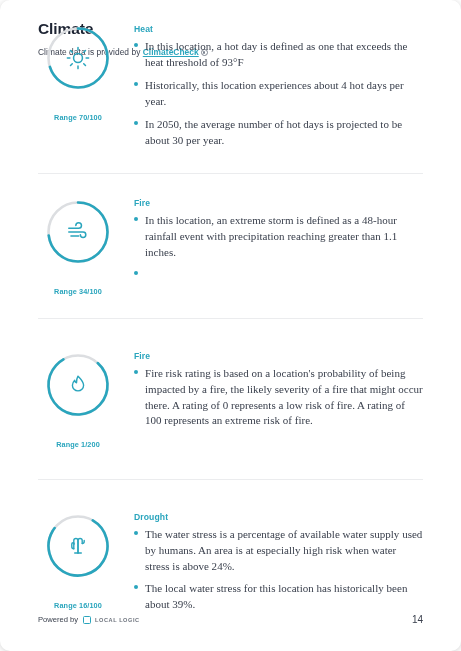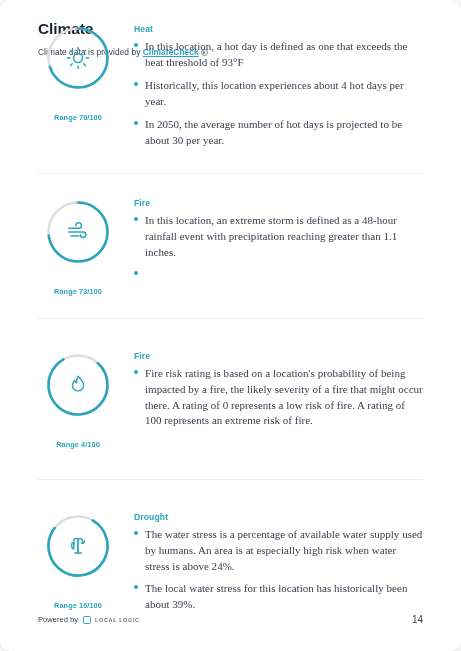--- a/index.html
+++ b/index.html
@@ -239,21 +239,21 @@
             <circle cx="33" cy="33" r="29.5" fill="none" stroke="#2aa5bd" stroke-width="2.6" stroke-linecap="round" stroke-dasharray="135.3 50.0" transform="rotate(-90 33 33)"></circle>
           </svg>
           <div class="gauge-glyph">
             <svg width="26" height="26" viewBox="0 0 24 24" fill="none" stroke="#2aa5bd" stroke-width="1.4" stroke-linecap="round">
               <path d="M3.5 8.6h9.1a2.6 2.6 0 1 0-2.6-2.6"></path>
               <path d="M3.5 12h13.2a2.5 2.5 0 1 1-2.5 2.5"></path>
               <path d="M5.5 15.6h7.2"></path>
             </svg>
           </div>
         </div>
-        <div class="range-label">Range 73/100</div>
+        <div class="range-label">Range 34/100</div>
       </div>
       <div class="body-col">
         <div class="section-heading">Fire</div>
         <ul class="bullets">
           <li><span class="dot"></span><span>In this location, an extreme storm is defined as a 48-hour rainfall event with precipitation reaching greater than 1.1 inches.</span></li>
           <li><span class="dot"></span></li>
         </ul>
       </div>
     </div>
 
@@ -265,21 +265,21 @@
           <svg width="66" height="66" viewBox="0 0 66 66">
             <circle cx="33" cy="33" r="29.5" fill="none" stroke="#dcdee1" stroke-width="2.6"></circle>
             <circle cx="33" cy="33" r="29.5" fill="none" stroke="#2aa5bd" stroke-width="2.6" stroke-linecap="round" stroke-dasharray="148.3 37.0" transform="rotate(-48 33 33)"></circle>
           </svg>
           <div class="gauge-glyph">
             <svg width="24" height="24" viewBox="0 0 24 24" fill="none" stroke="#2aa5bd" stroke-width="1.4" stroke-linejoin="round">
               <path d="M12 3.2c2.9 3.1 5.6 5.4 5.6 9.1A5.6 5.6 0 0 1 12 17.9a5.6 5.6 0 0 1-5.6-5.6c0-2.1 1.1-3.7 2.3-5 .2 1.3.9 2.2 1.8 2.5-.1-2.6.5-4.9 1.5-6.6z"></path>
             </svg>
           </div>
         </div>
-        <div class="range-label">Range 4/100</div>
+        <div class="range-label">Range 1/200</div>
       </div>
       <div class="body-col">
         <div class="section-heading">Fire</div>
         <ul class="bullets">
           <li><span class="dot"></span><span>Fire risk rating is based on a location's probability of being impacted by a fire, the likely severity of a fire that might occur there. A rating of 0 represents a low risk of fire. A rating of 100 represents an extreme risk of fire.</span></li>
         </ul>
       </div>
     </div>
 
     <div class="divider"></div>

